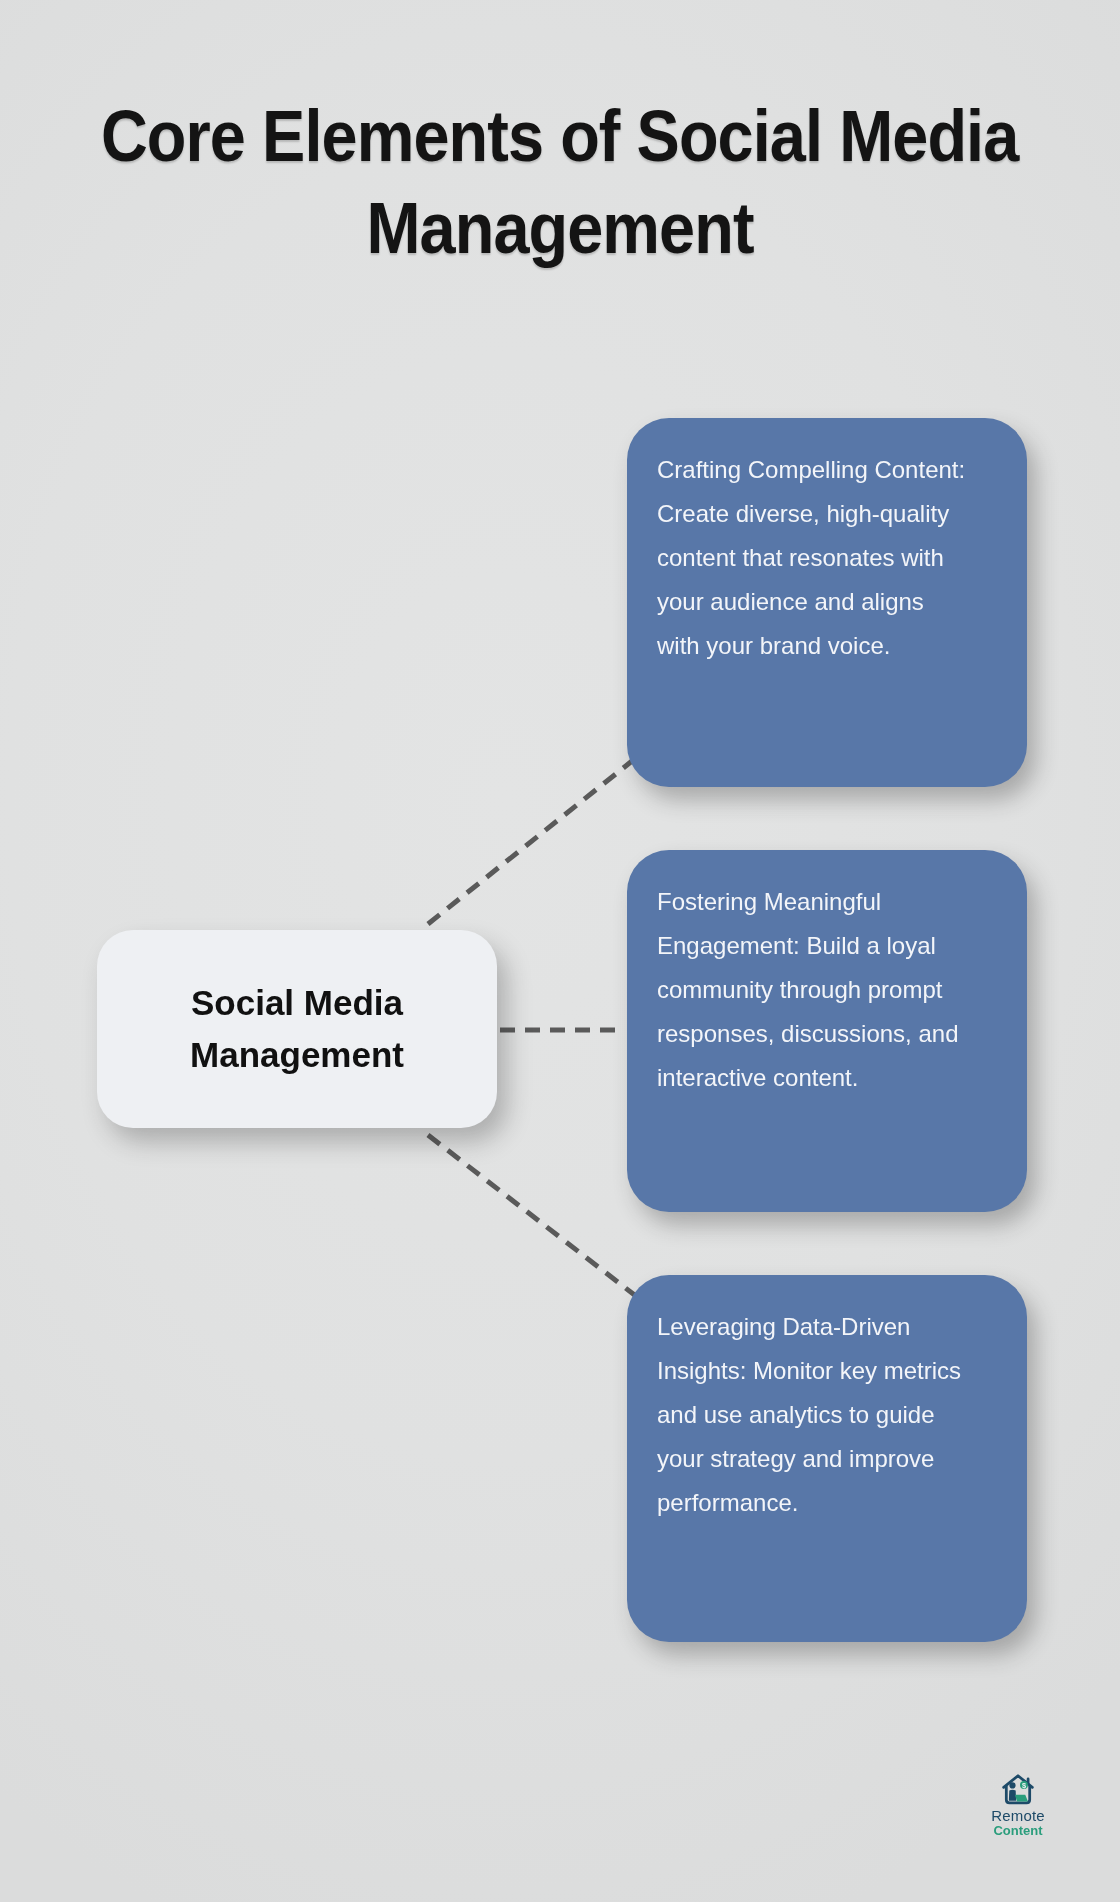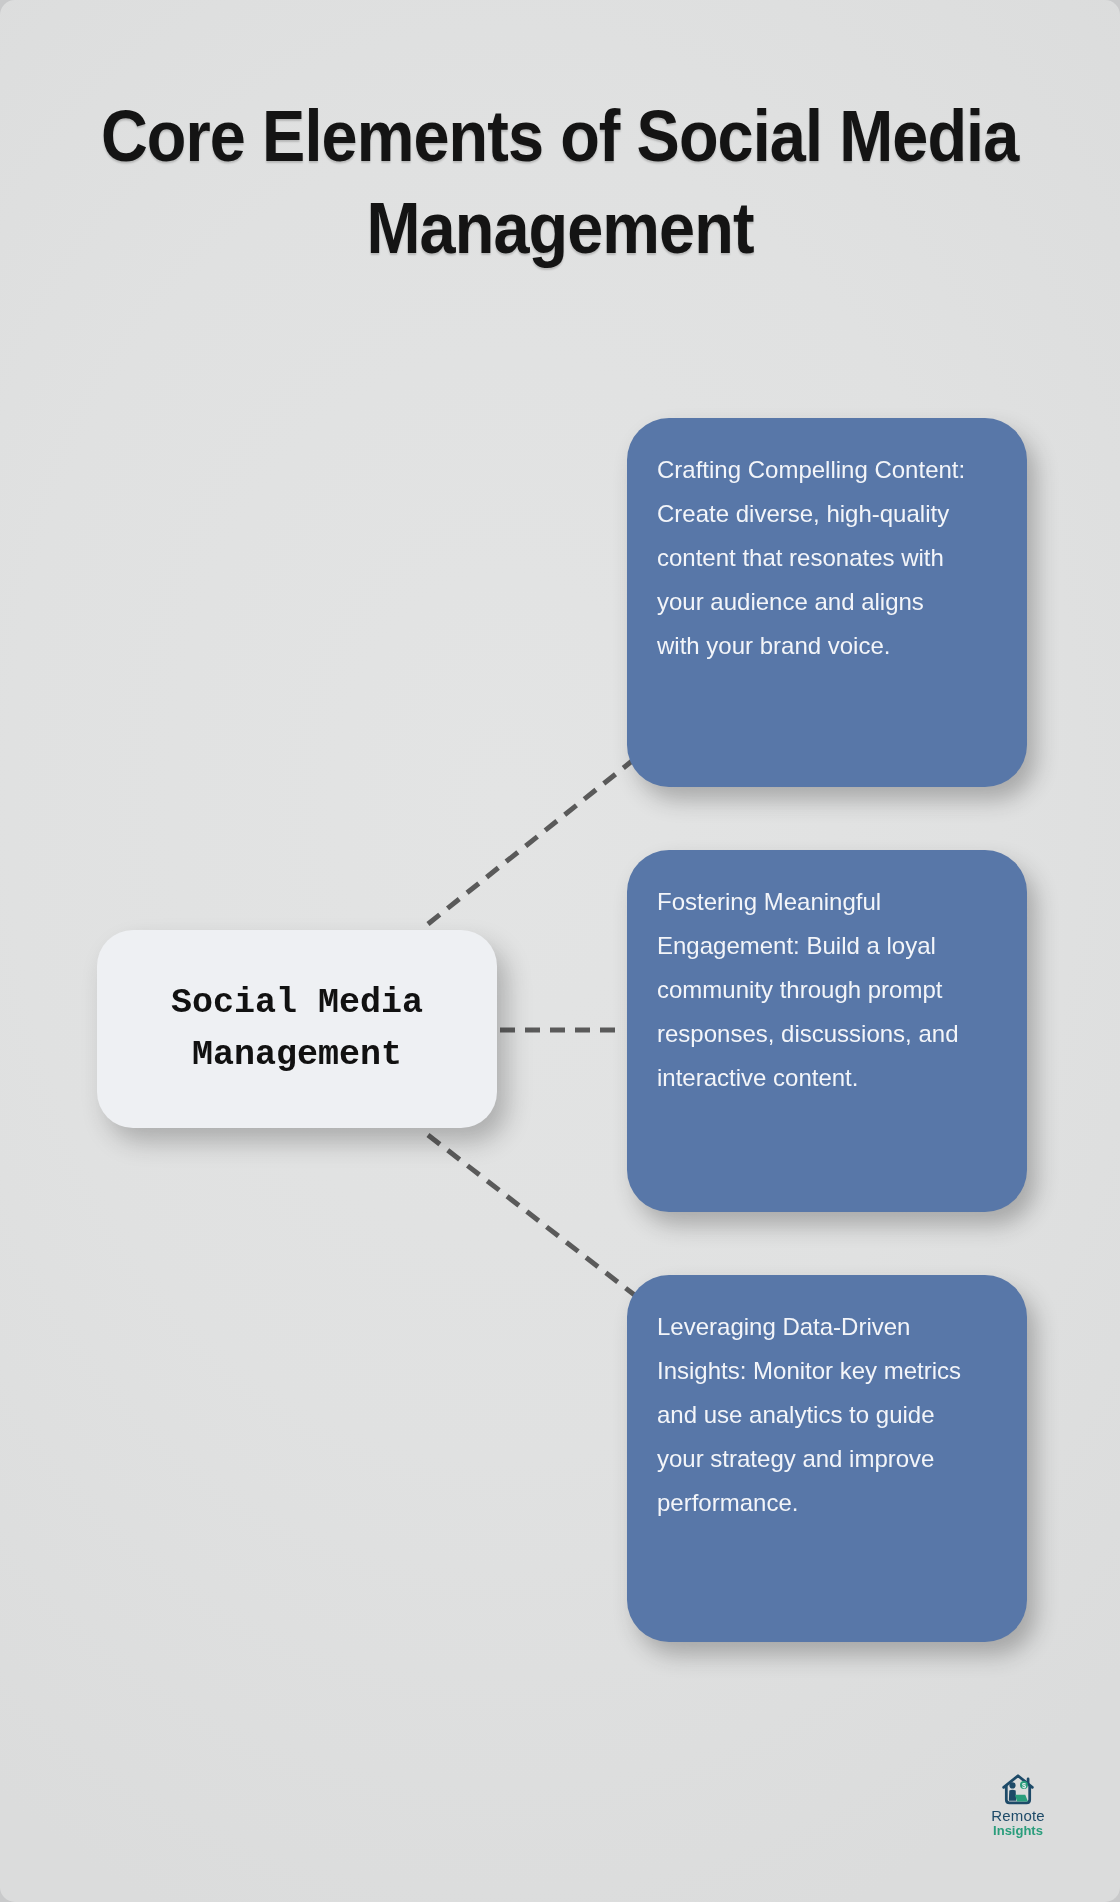--- a/index.html
+++ b/index.html
@@ -9,21 +9,20 @@
     font-family: "Liberation Sans", sans-serif;
   }
   .canvas {
     position: relative;
     width: 1120px;
     height: 1902px;
     margin: 0 auto;
     overflow: hidden;
     background:
       radial-gradient(ellipse 900px 1200px at 45% 42%, #e3e4e4 0%, #e0e1e1 55%, #dbdcdc 100%);
-    border-radius: 15px;
   }
 
   
   .title {
     position: absolute;
     top: 90px;
     left: 0;
     width: 100%;
     margin: 0;
     text-align: center;
@@ -68,21 +67,20 @@
     box-shadow: 10px 14px 24px rgba(40,40,40,0.28);
     display: flex;
     align-items: center;
     justify-content: center;
     text-align: center;
     padding: 0 72px;
     color: var(--center_text, #111111);
     font-size: 35px;
     line-height: 52px;
     font-weight: 700;
-    font-family: Liberation Mono, monospace;
   }
 
   
   .branch {
     position: absolute;
     left: 627px;
     width: 400px;
     box-sizing: border-box;
     background: var(--branch_bg, #5877a8);
     border-radius: 42px;
@@ -167,16 +165,16 @@
 
       <circle cx="14.8" cy="12.6" r="2.9" fill="#1d4a68"></circle>
       <path d="M11.8 17.5 q3 -1.8 6 0 l0.4 9.5 h-6.8 z" fill="#1d4a68"></path>
 
       <path d="M17.2 21.5 h9.6 l2.6 6.3 H19 z" fill="#2a9d7c"></path>
 
       <circle cx="25.6" cy="12.2" r="3.7" fill="#2a9d7c"></circle>
       <text x="25.6" y="14.7" text-anchor="middle" font-size="7" font-weight="bold" fill="#eef0f3" font-family="Liberation Sans, sans-serif">$</text>
     </svg>
     <span class="logo-word1">Remote</span>
-    <span class="logo-word2">Insights</span>
+    <span class="logo-word2">Content</span>
   </div>
 
 </div>
 
 </body></html>

